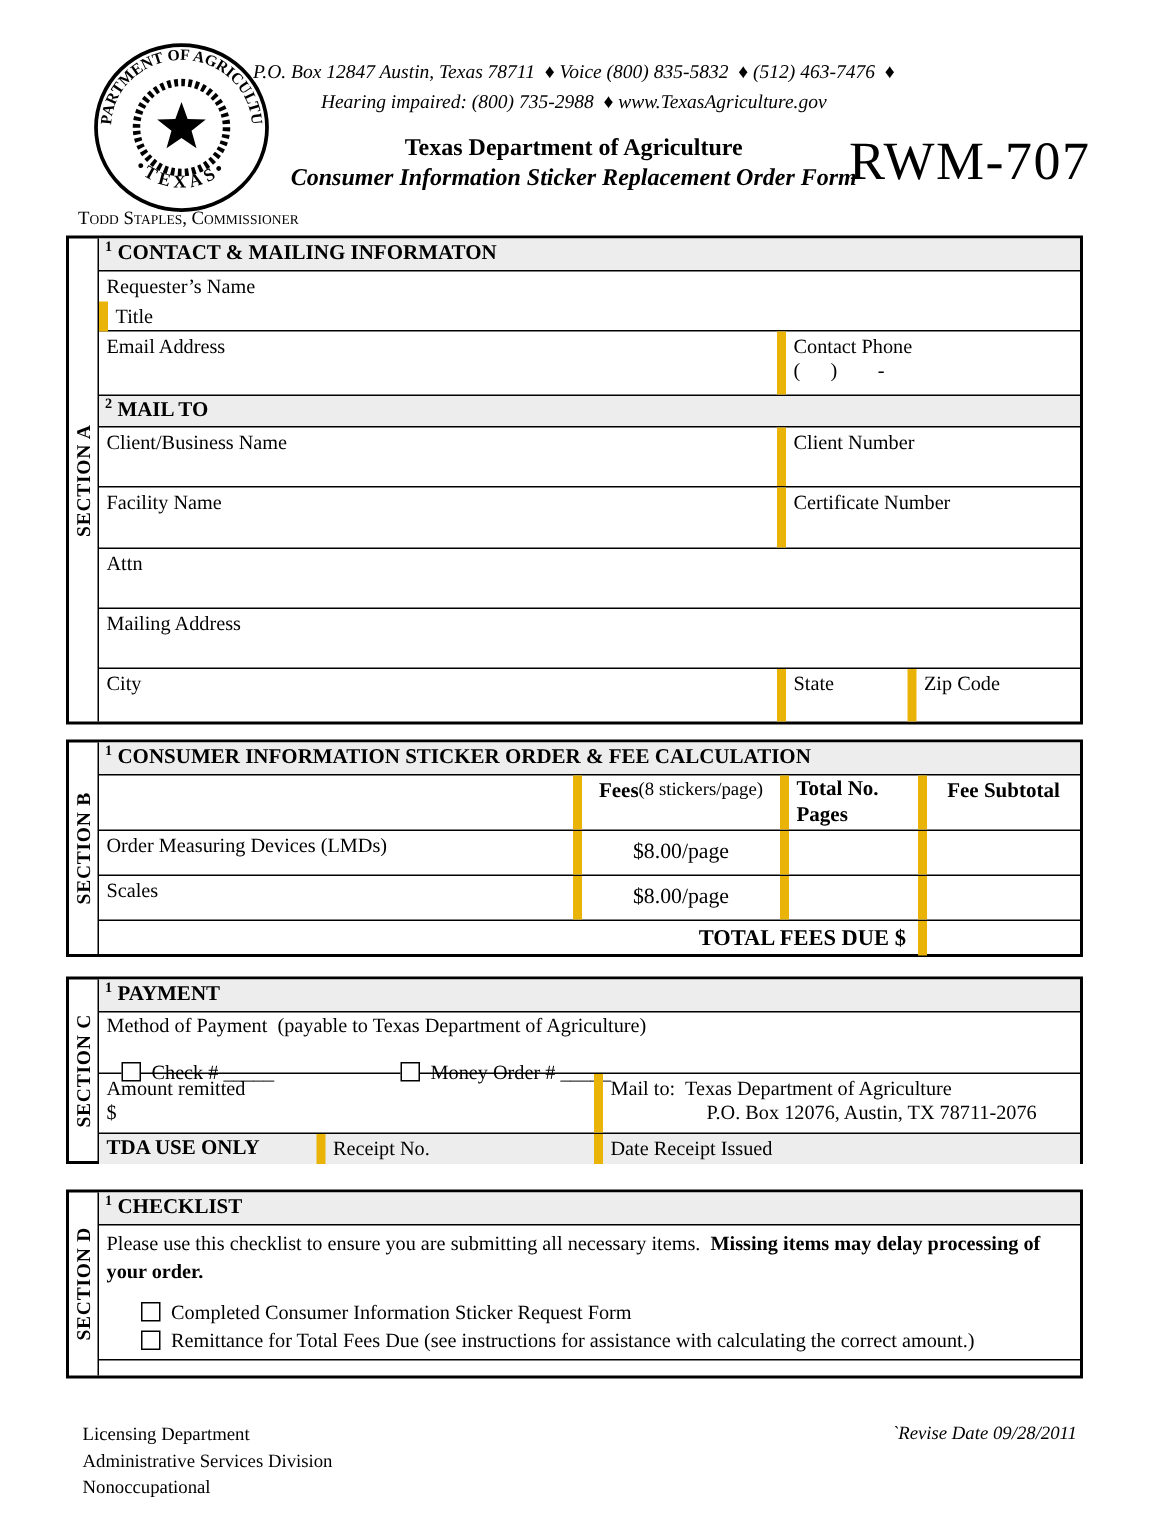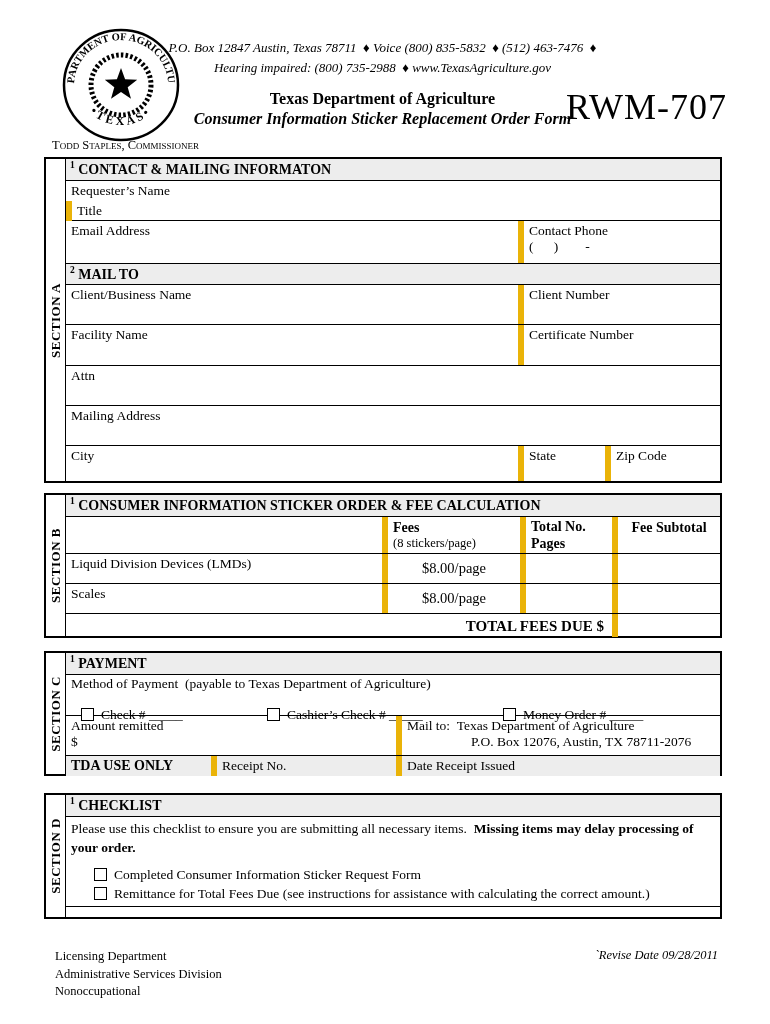--- a/index.html
+++ b/index.html
@@ -169,35 +169,35 @@
 
   <div class="sec" style="top:493px; height:145px;">
     <div class="strip">
       <span class="striplabel">SECTION B</span>
     </div>
     <div class="content">
       <div class="shead"><sup>1</sup> <span>CONSUMER INFORMATION STICKER ORDER &amp; FEE CALCULATION</span></div>
 
       <div class="row" style="height:37px;">
         <div class="cell" style="flex:1 1 auto;"></div>
-        <div class="cell vline bc" style="width:138px; flex-direction:column;">
+        <div class="cell vline bc" style="width:138px; flex-direction:row;">
           <span class="colhead">Fees</span>
           <span class="colsub">(8 stickers/page)</span>
         </div>
         <div class="cell vline bc" style="width:92px; flex-direction:column;">
           <span class="colhead">Total No.</span>
           <span class="colhead">Pages</span>
         </div>
         <div class="cell vline bc" style="flex:0 0 108px;">
           <span class="colhead">Fee Subtotal</span>
         </div>
       </div>
 
       <div class="row" style="height:30px;">
-        <div class="cell" style="flex:1 1 auto;"><span>Liquid Division Devices (LMDs)</span></div>
+        <div class="cell" style="flex:1 1 auto;"><span>Order Measuring Devices (LMDs)</span></div>
         <div class="cell vline bc feecell" style="width:138px;">
             <span>$8.00/page</span>
           </div>
         <div class="cell vline" style="width:92px;"></div>
         <div class="cell vline" style="flex:0 0 108px;"></div>
       </div>
 
       <div class="row" style="height:30px;">
         <div class="cell" style="flex:1 1 auto;"><span>Scales</span></div>
         <div class="cell vline bc feecell" style="width:138px;">
@@ -221,24 +221,20 @@
     <div class="content">
       <div class="shead"><sup>1</sup> <span>PAYMENT</span></div>
 
       <div class="row methodrow" style="height:41px;gap:12px;">
         <div class="method-label pre">Method of Payment  (payable to Texas Department of Agriculture)</div>
         <div class="method-opts">
           <div class="cbline opt1">
             <span class="cbox"></span>
             <span class="cblabel">Check # _____</span>
           </div>
-          <div class="cbline opt2">
-            <span class="cbox"></span>
-            <span class="cblabel">Cashier’s Check # _____</span>
-          </div>
           <div class="cbline opt3">
             <span class="cbox"></span>
             <span class="cblabel">Money Order # _____</span>
           </div>
         </div>
       </div>
 
       <div class="row" style="height:40px;">
         <div class="cell" style="width:330px;">
           <span class="lbl">Amount remitted</span>

